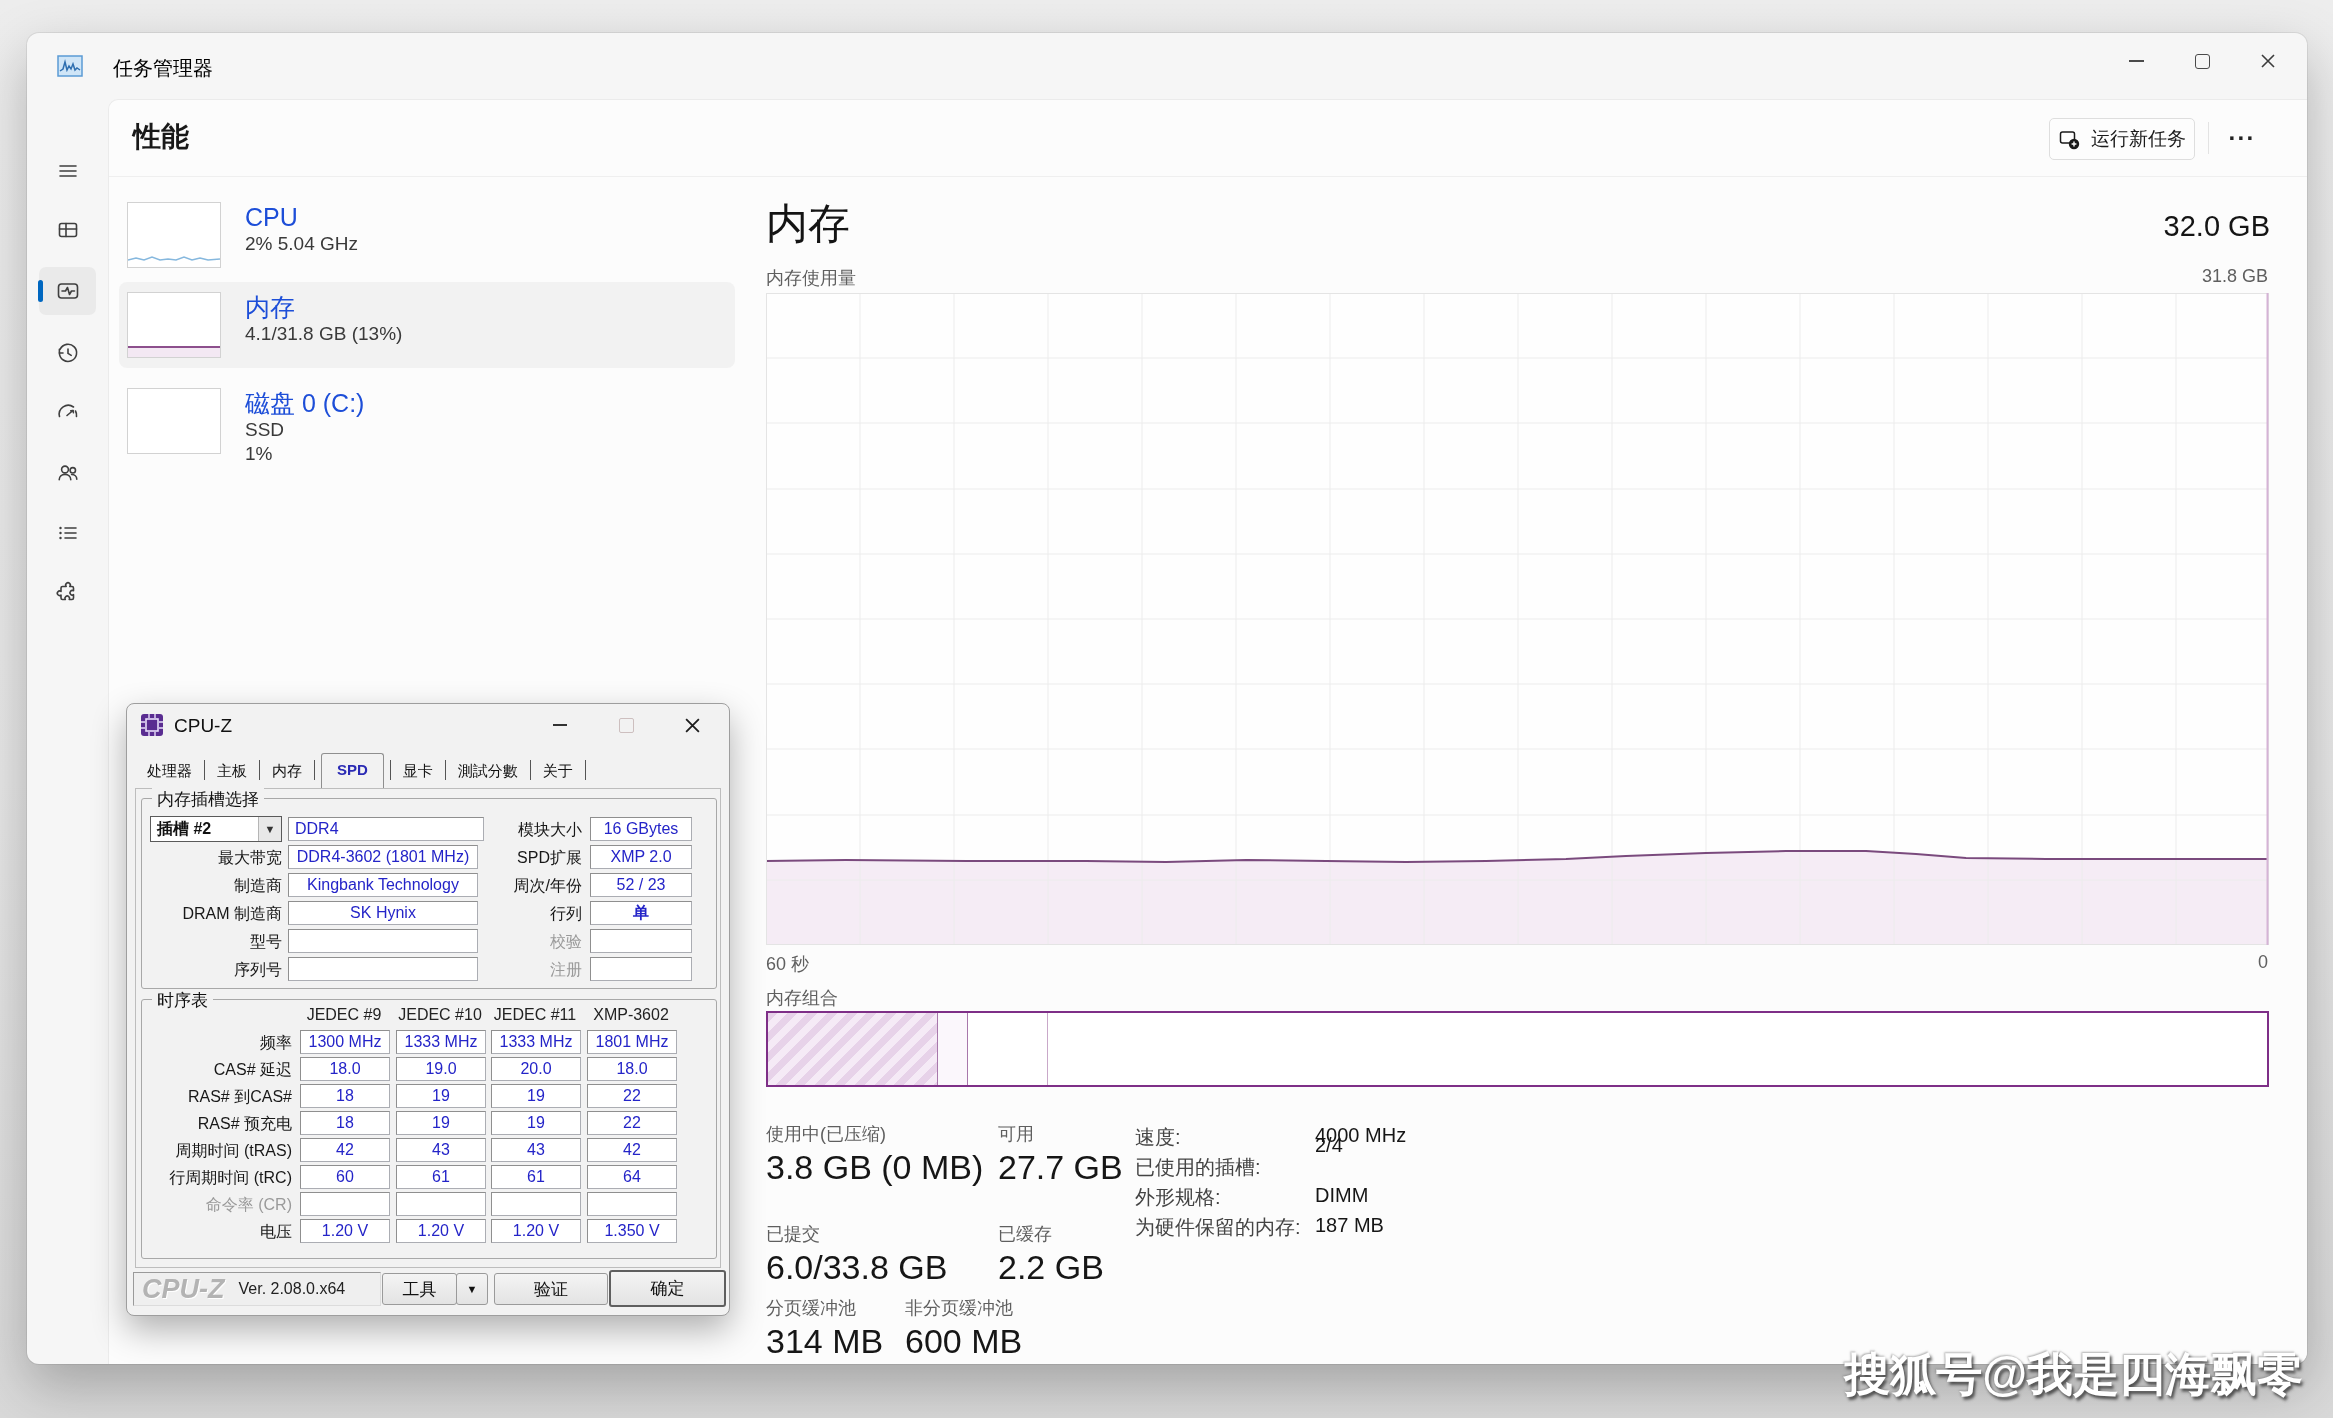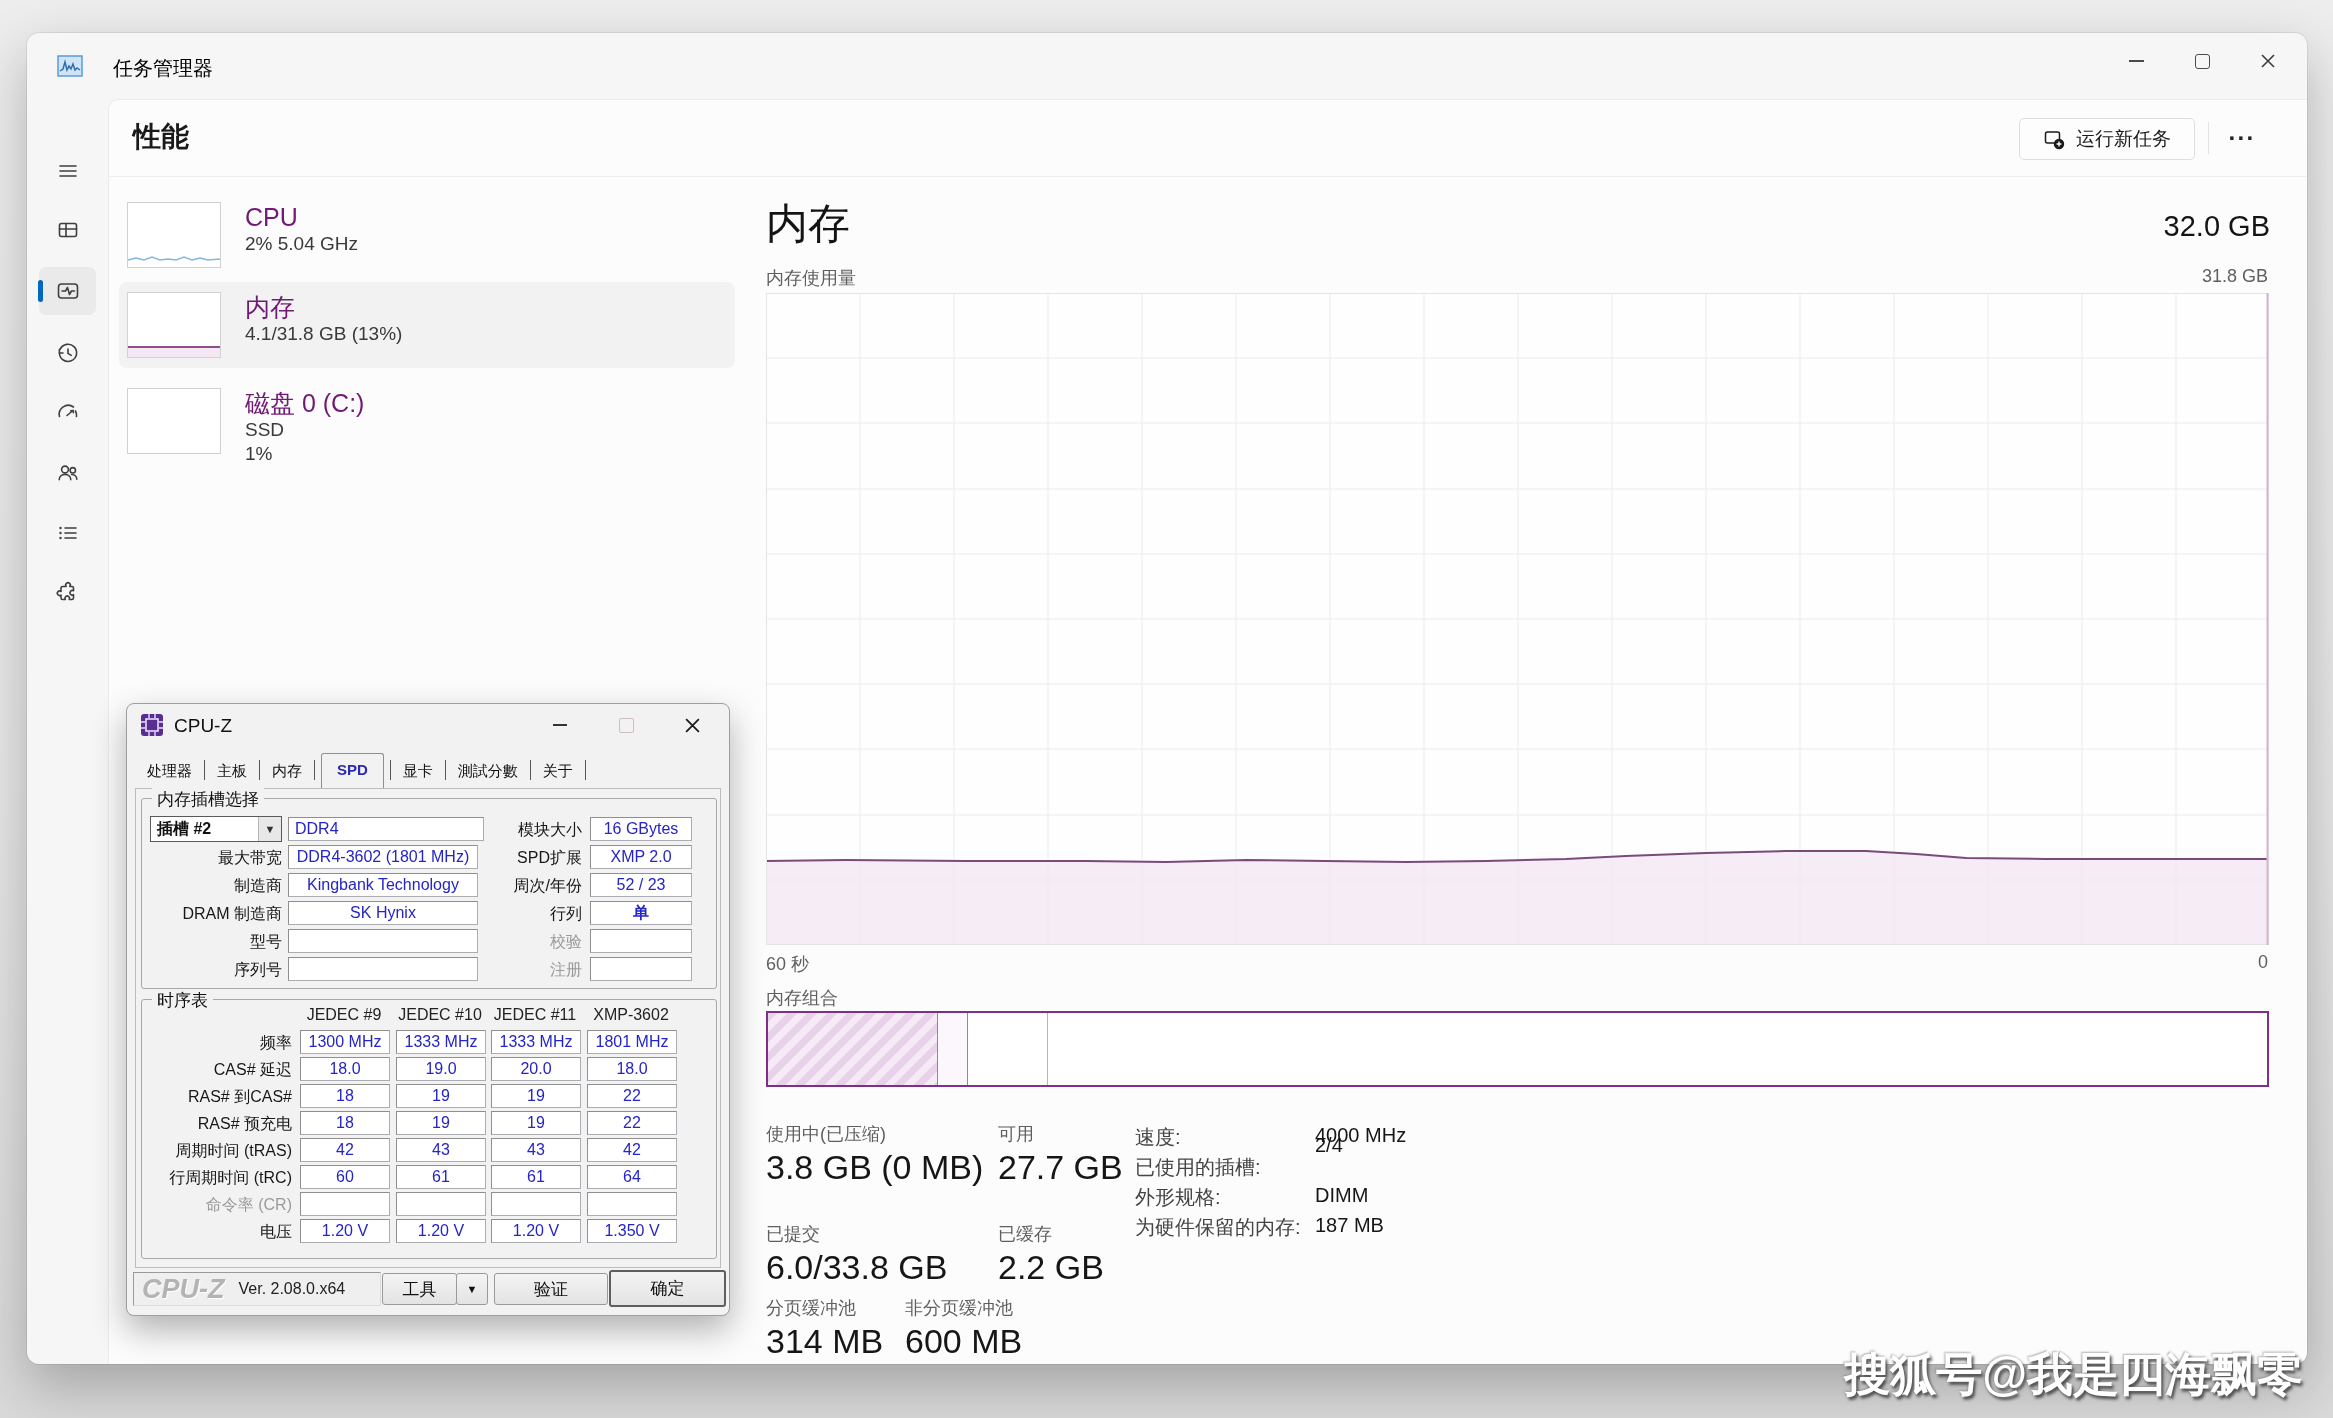--- a/index.html
+++ b/index.html
@@ -27,33 +27,33 @@
   .nav-item.selected{background:#eaeaea}
   .nav-item.selected::before{content:"";position:absolute;left:-1px;top:13px;width:5px;height:22px;
     border-radius:3px;background:#0067c0}
   .nav-item svg{stroke:#3f3f3f;fill:none;stroke-width:1.6;stroke-linecap:round;stroke-linejoin:round}
 
   
   .tm-content{position:absolute;left:81px;top:66px;right:0;bottom:0;background:#fcfcfc;
     border-top-left-radius:10px;border:1px solid #ebebeb;border-right:none;border-bottom:none}
   .page-title{position:absolute;left:24px;top:18px;font-size:28px;font-weight:700;color:#191919}
   .content-sep{position:absolute;left:0;right:0;top:76px;height:1px;background:#efefef}
-  .run-task{position:absolute;right:112px;top:18px;height:40px;padding:0 23px;display:flex;gap:11px;
+  .run-task{position:absolute;right:112px;top:18px;height:40px;padding:0 8px;display:flex;gap:11px;
     align-items:center;background:#fdfdfd;border:1px solid #dedede;border-radius:5px;font-size:19px;color:#1a1a1a}
   .hdr-divider{position:absolute;right:98px;top:22px;width:1px;height:32px;background:#e3e3e3}
   .more-btn{position:absolute;right:40px;top:18px;width:50px;height:40px;display:flex;align-items:center;
     justify-content:center;font-size:24px;font-weight:700;letter-spacing:1px;color:#222;border-radius:5px}
 
   
   .perf-item{position:absolute;left:10px;width:600px;display:flex;gap:24px;padding:10px 8px;border-radius:8px}
   .perf-item.selected{background:#f2f2f2}
   .thumb{width:92px;height:64px;background:#fff;border:1px solid #d2d2d2;flex:0 0 auto;position:relative;overflow:hidden}
   .thumb svg{position:absolute;left:0;top:0}
   .mem-fill{position:absolute;left:0;bottom:0;width:100%;height:9px;background:#f3e8f3;border-top:2px solid #8d4f8d}
-  .pi-title{font-size:25px;color:#701a75;line-height:30px}
+  .pi-title{font-size:25px;color:#1d4ed8;line-height:30px}
   .pi-line{font-size:19px;color:#3a3a3a;line-height:24px}
 
   
   .mem-title{position:absolute;left:657px;top:96px;font-size:42px;font-weight:500;color:#141414}
   .mem-total{position:absolute;right:37px;top:110px;font-size:29px;color:#141414}
   .lbl-sm{font-size:18px;color:#5f5f5f}
   .usage-label{position:absolute;left:657px;top:166px}
   .usage-max{position:absolute;right:39px;top:166px}
   .mem-graph{position:absolute;left:657px;top:193px;width:1503px;height:652px;background:#fefefe}
   .axis-left{position:absolute;left:657px;top:852px}

